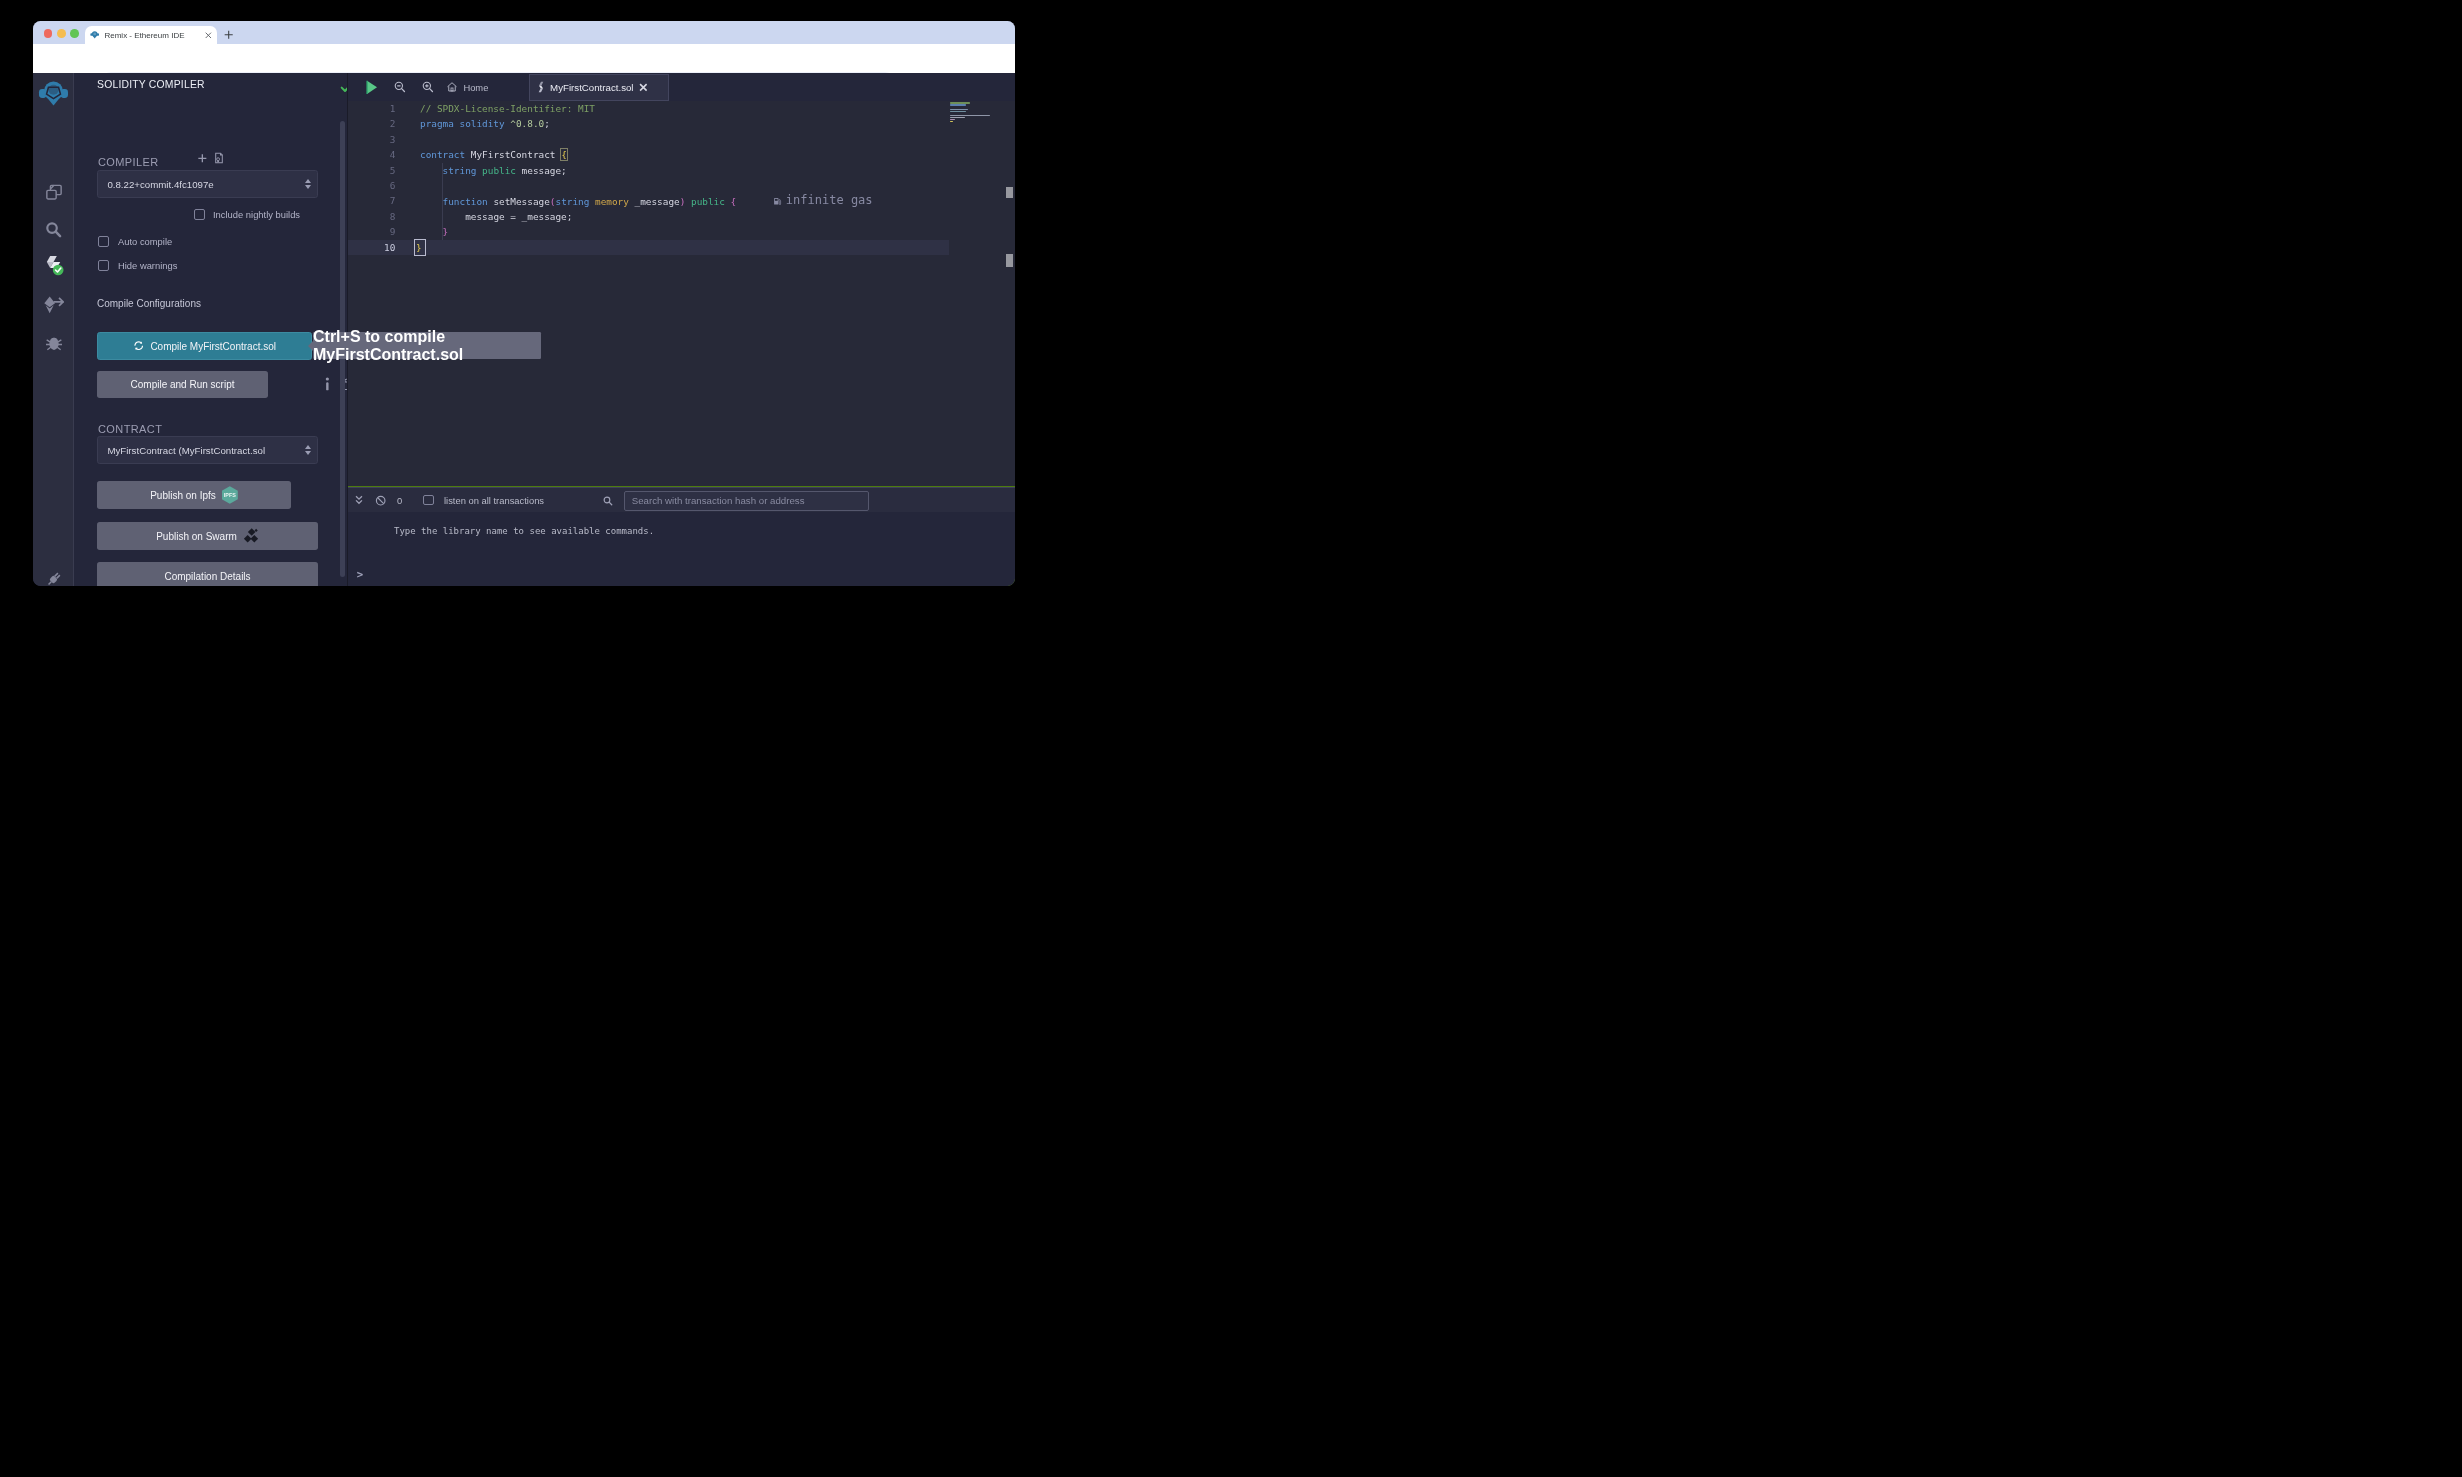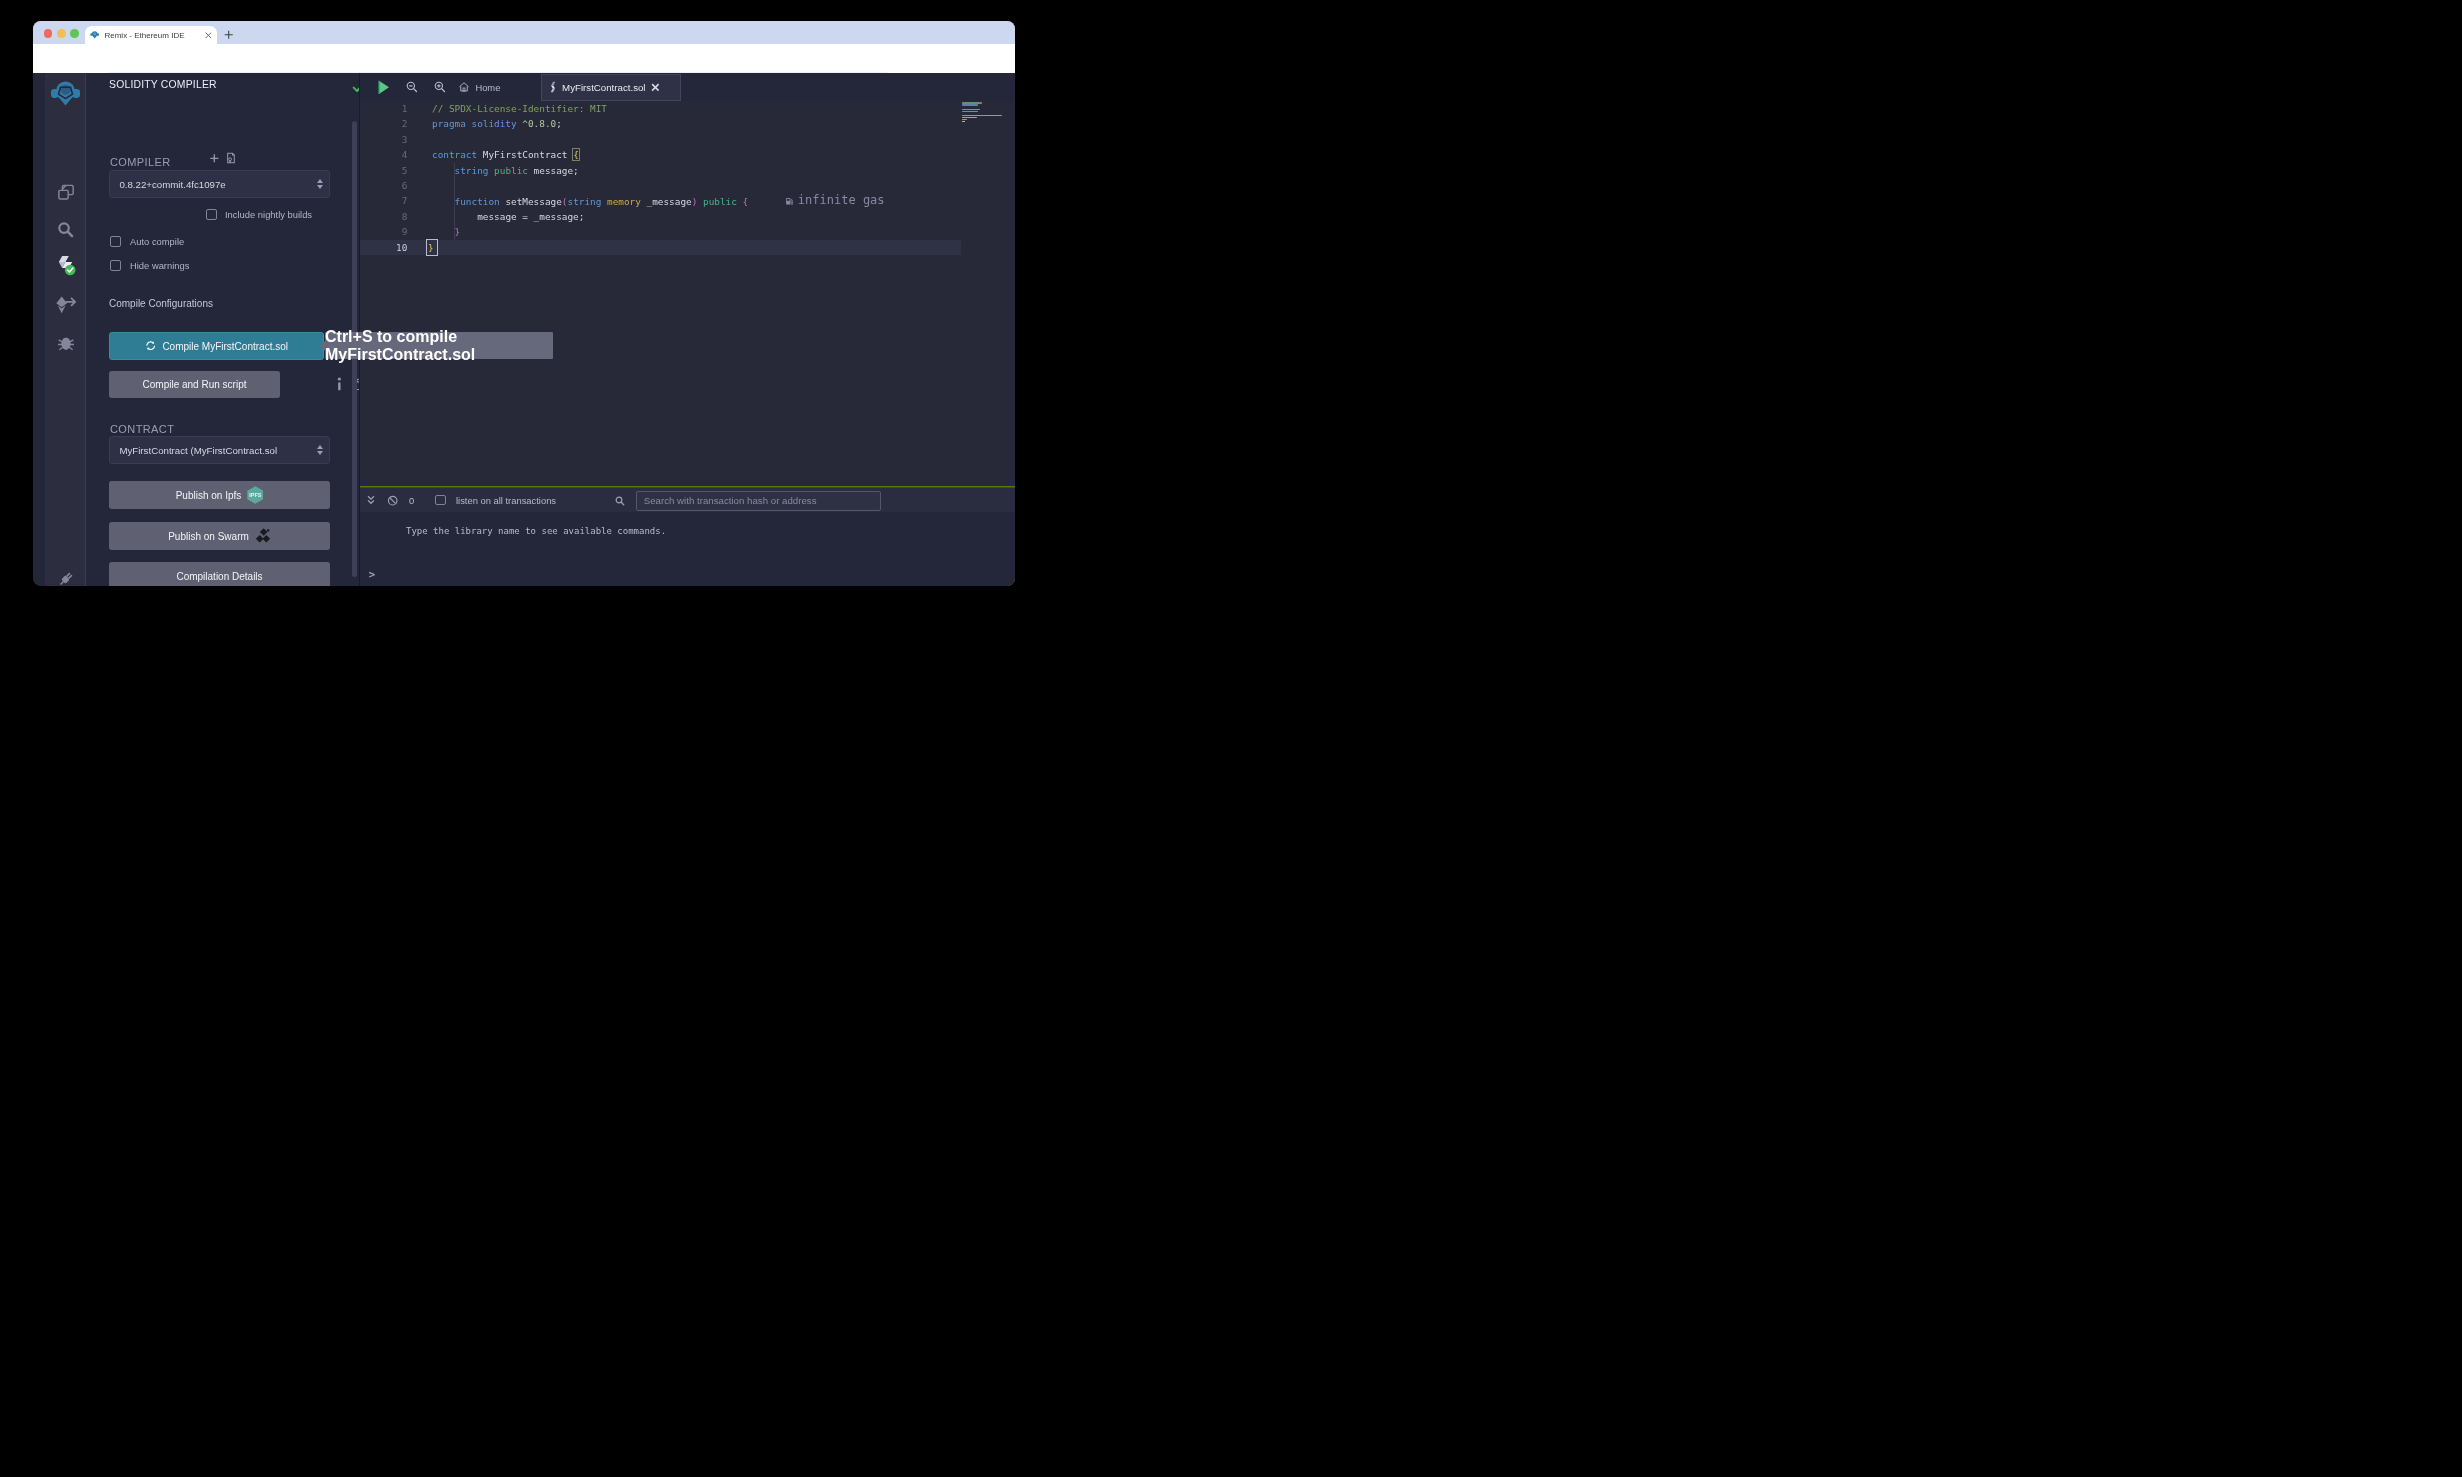--- a/index.html
+++ b/index.html
@@ -20,21 +20,21 @@
   .toolbar { position:absolute; left:0; top:23.4px; width:100%; height:29px; background:#fff; }
   .tool-ic { position:absolute; top:30px; width:16px; height:16px; display:flex; align-items:center; justify-content:center; }
   .urlpill { position:absolute; left:68px; top:27.4px; width:794px; height:20px; background:#edf0f9;
              border-radius:10px; display:flex; align-items:center; }
   .urlpill .tunewrap { width:17.4px; height:17.4px; margin-left:2px; background:#fff; border-radius:50%;
              display:flex; align-items:center; justify-content:center; }
   .urltext { font-size:8.4px; color:#3b3d42; margin-left:7.4px; white-space:nowrap; overflow:hidden; flex:1; }
   .pill-right { display:flex; gap:8px; margin-right:9.4px; }
 
   
-  .app { position:absolute; left:0; top:52px; width:982px; height:513px; background:#24263a;margin-left:12px; }
+  .app { position:absolute; left:0; top:52px; width:982px; height:513px; background:#24263a; }
   .rail { position:absolute; left:0; top:0; width:41px; height:100%; background:#2c2e40; border-right:0.7px solid #3a3c50; }
   .rail-item { position:absolute; left:0; width:41px; height:27px; display:flex; align-items:center; justify-content:center; }
   .sidepanel { position:absolute; left:42px; top:0; width:272px; height:100%; background:#24263a; }
   .sp-scroll { position:absolute; right:2px; top:48px; width:5.4px; height:456px; background:#3d4056; border-radius:3.3px; }
 
   .sp-head { position:absolute; left:22px; top:6px; font-size:10.4px; color:#eceef5; letter-spacing:0.2px; }
   .sp-label { font-size:11px; color:#9c9db2; letter-spacing:0.4px; position:absolute; }
   .sel { position:absolute; left:22px; width:221px; height:28px; background:#2e3045; border:0.7px solid #3a3c52;
          border-radius:2.7px; display:flex; align-items:center; padding:0 17.4px 0 9.4px; }
   .sel .txt { font-size:9.7px; color:#d6d7e3; white-space:nowrap; overflow:hidden; }
@@ -351,21 +351,21 @@
 
         <div class="sp-label" style="left:23px;top:350px">CONTRACT</div>
         <div class="sel" style="top:363px">
           <span class="txt">MyFirstContract (MyFirstContract.sol</span>
           <span class="arrows">
               <span class="tri-up"></span>
               <span class="tri-dn"></span>
             </span>
         </div>
 
-        <div class="btn gray" style="left:22px;top:408px;width:221px;height:28px">
+        <div class="btn gray" style="left:22px;top:408px;width:194px;height:28px">
           <span>Publish on Ipfs</span>
           <span class="ipfs-badge">IPFS</span>
         </div>
 
         <div class="btn gray" style="left:22px;top:449px;width:221px;height:28px">
           <span>Publish on Swarm</span>
           <svg width="16" height="16" viewBox="0 0 24 24">
               <rect x="9" y="2" width="8" height="8" transform="rotate(45 13 6)" fill="#181a24"></rect>
               <rect x="3" y="12" width="8" height="8" transform="rotate(45 7 16)" fill="#181a24"></rect>
               <rect x="13" y="12" width="8" height="8" transform="rotate(45 17 16)" fill="#181a24"></rect>

